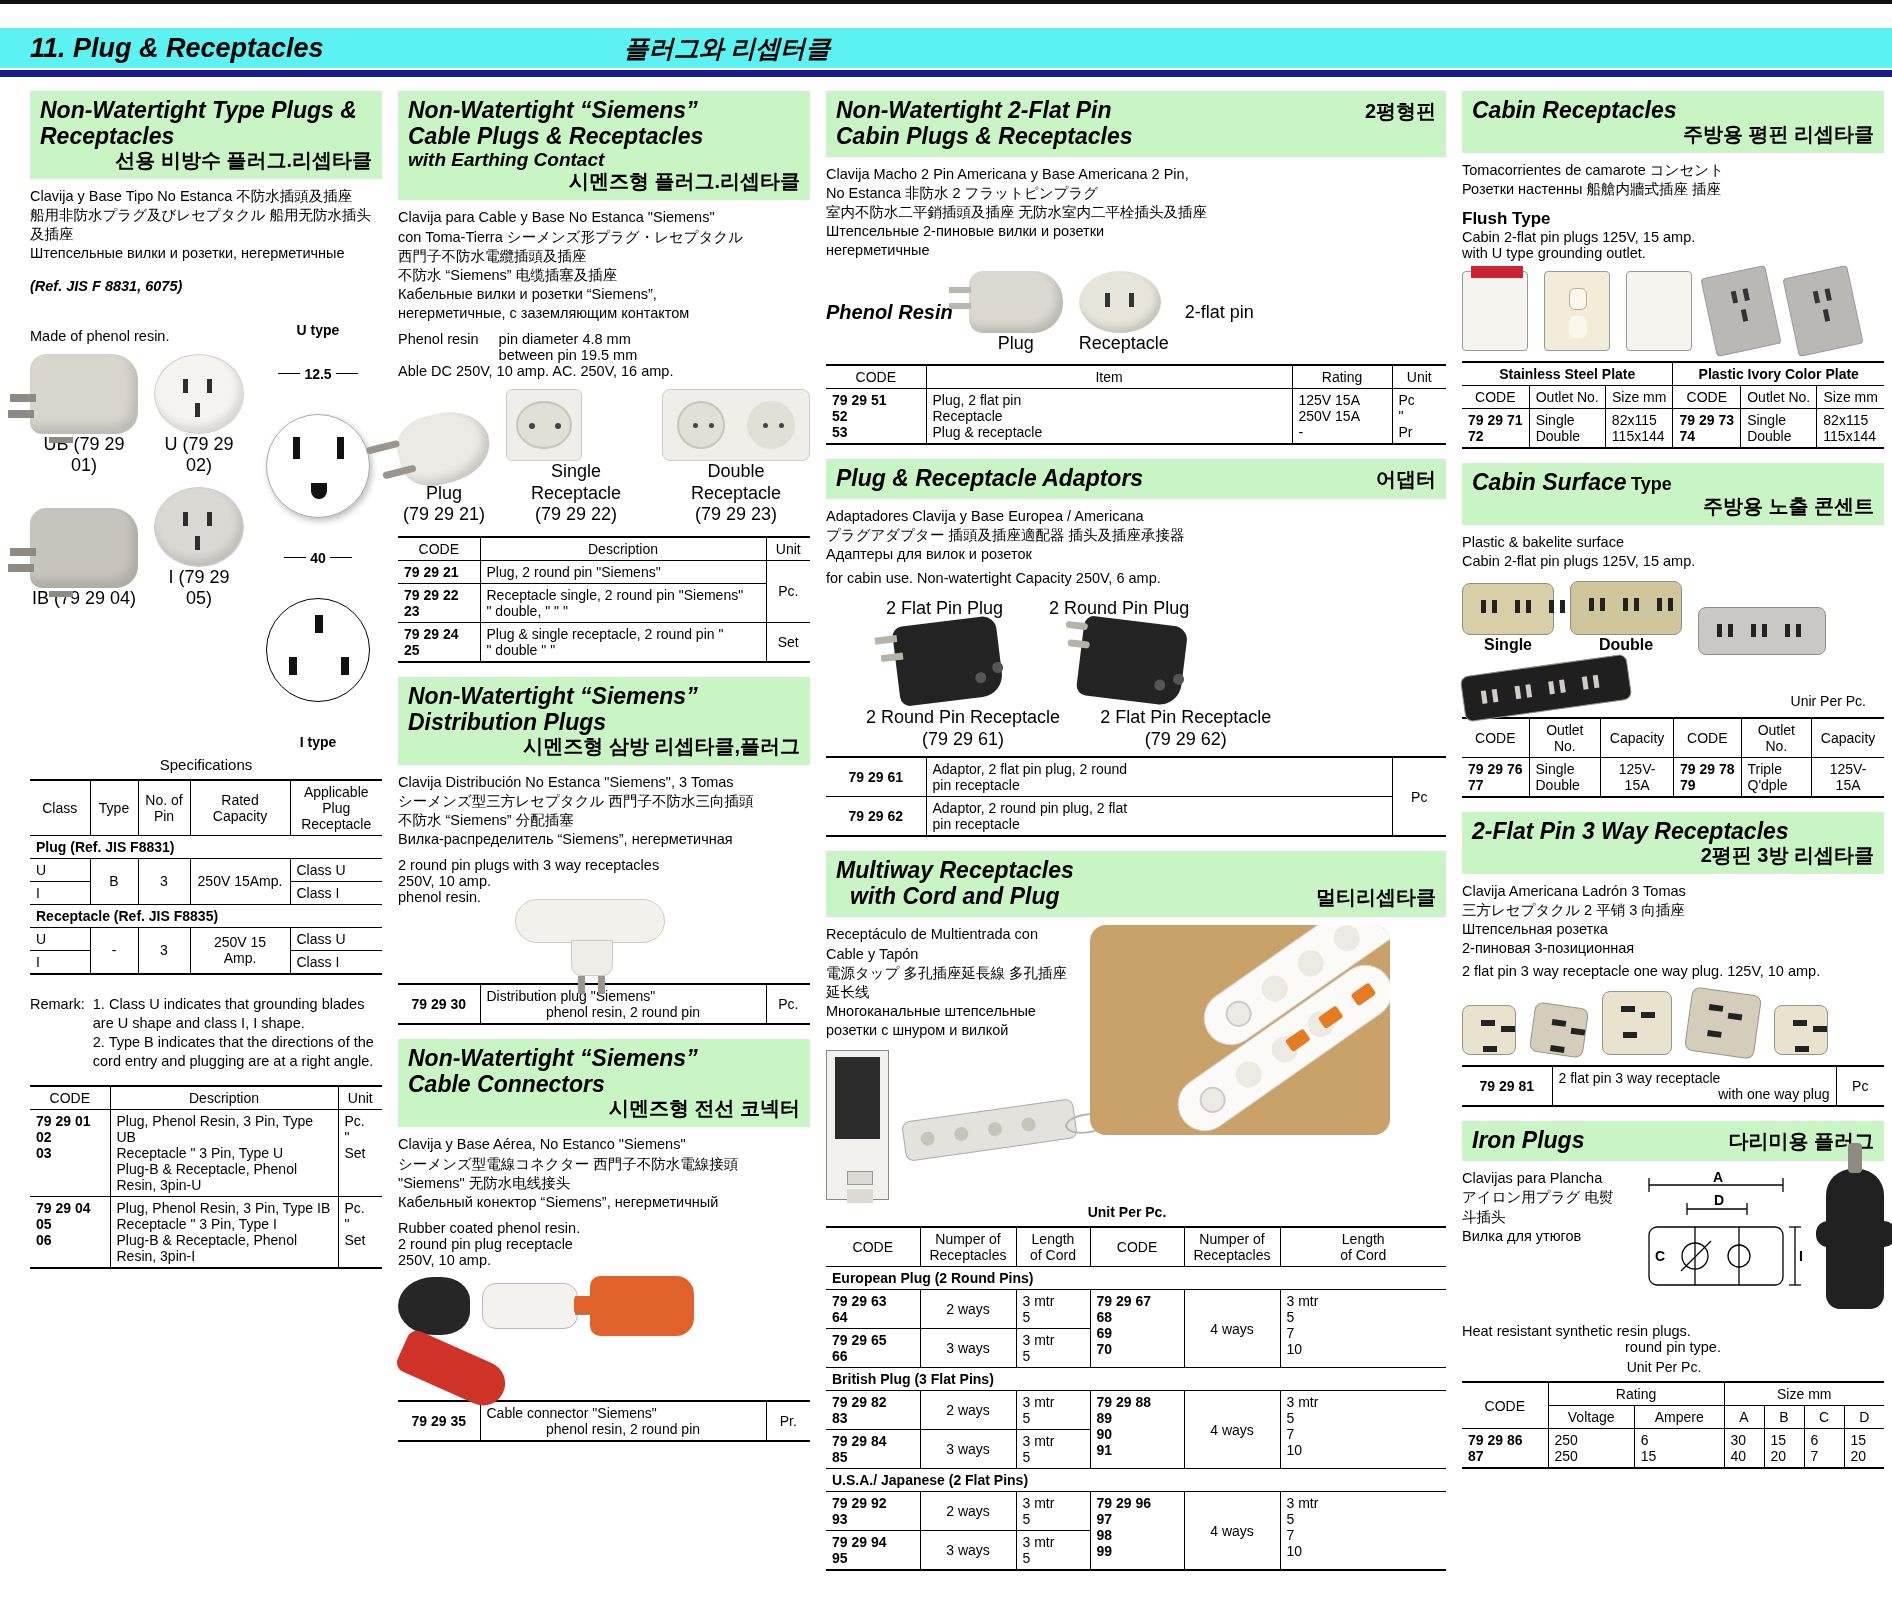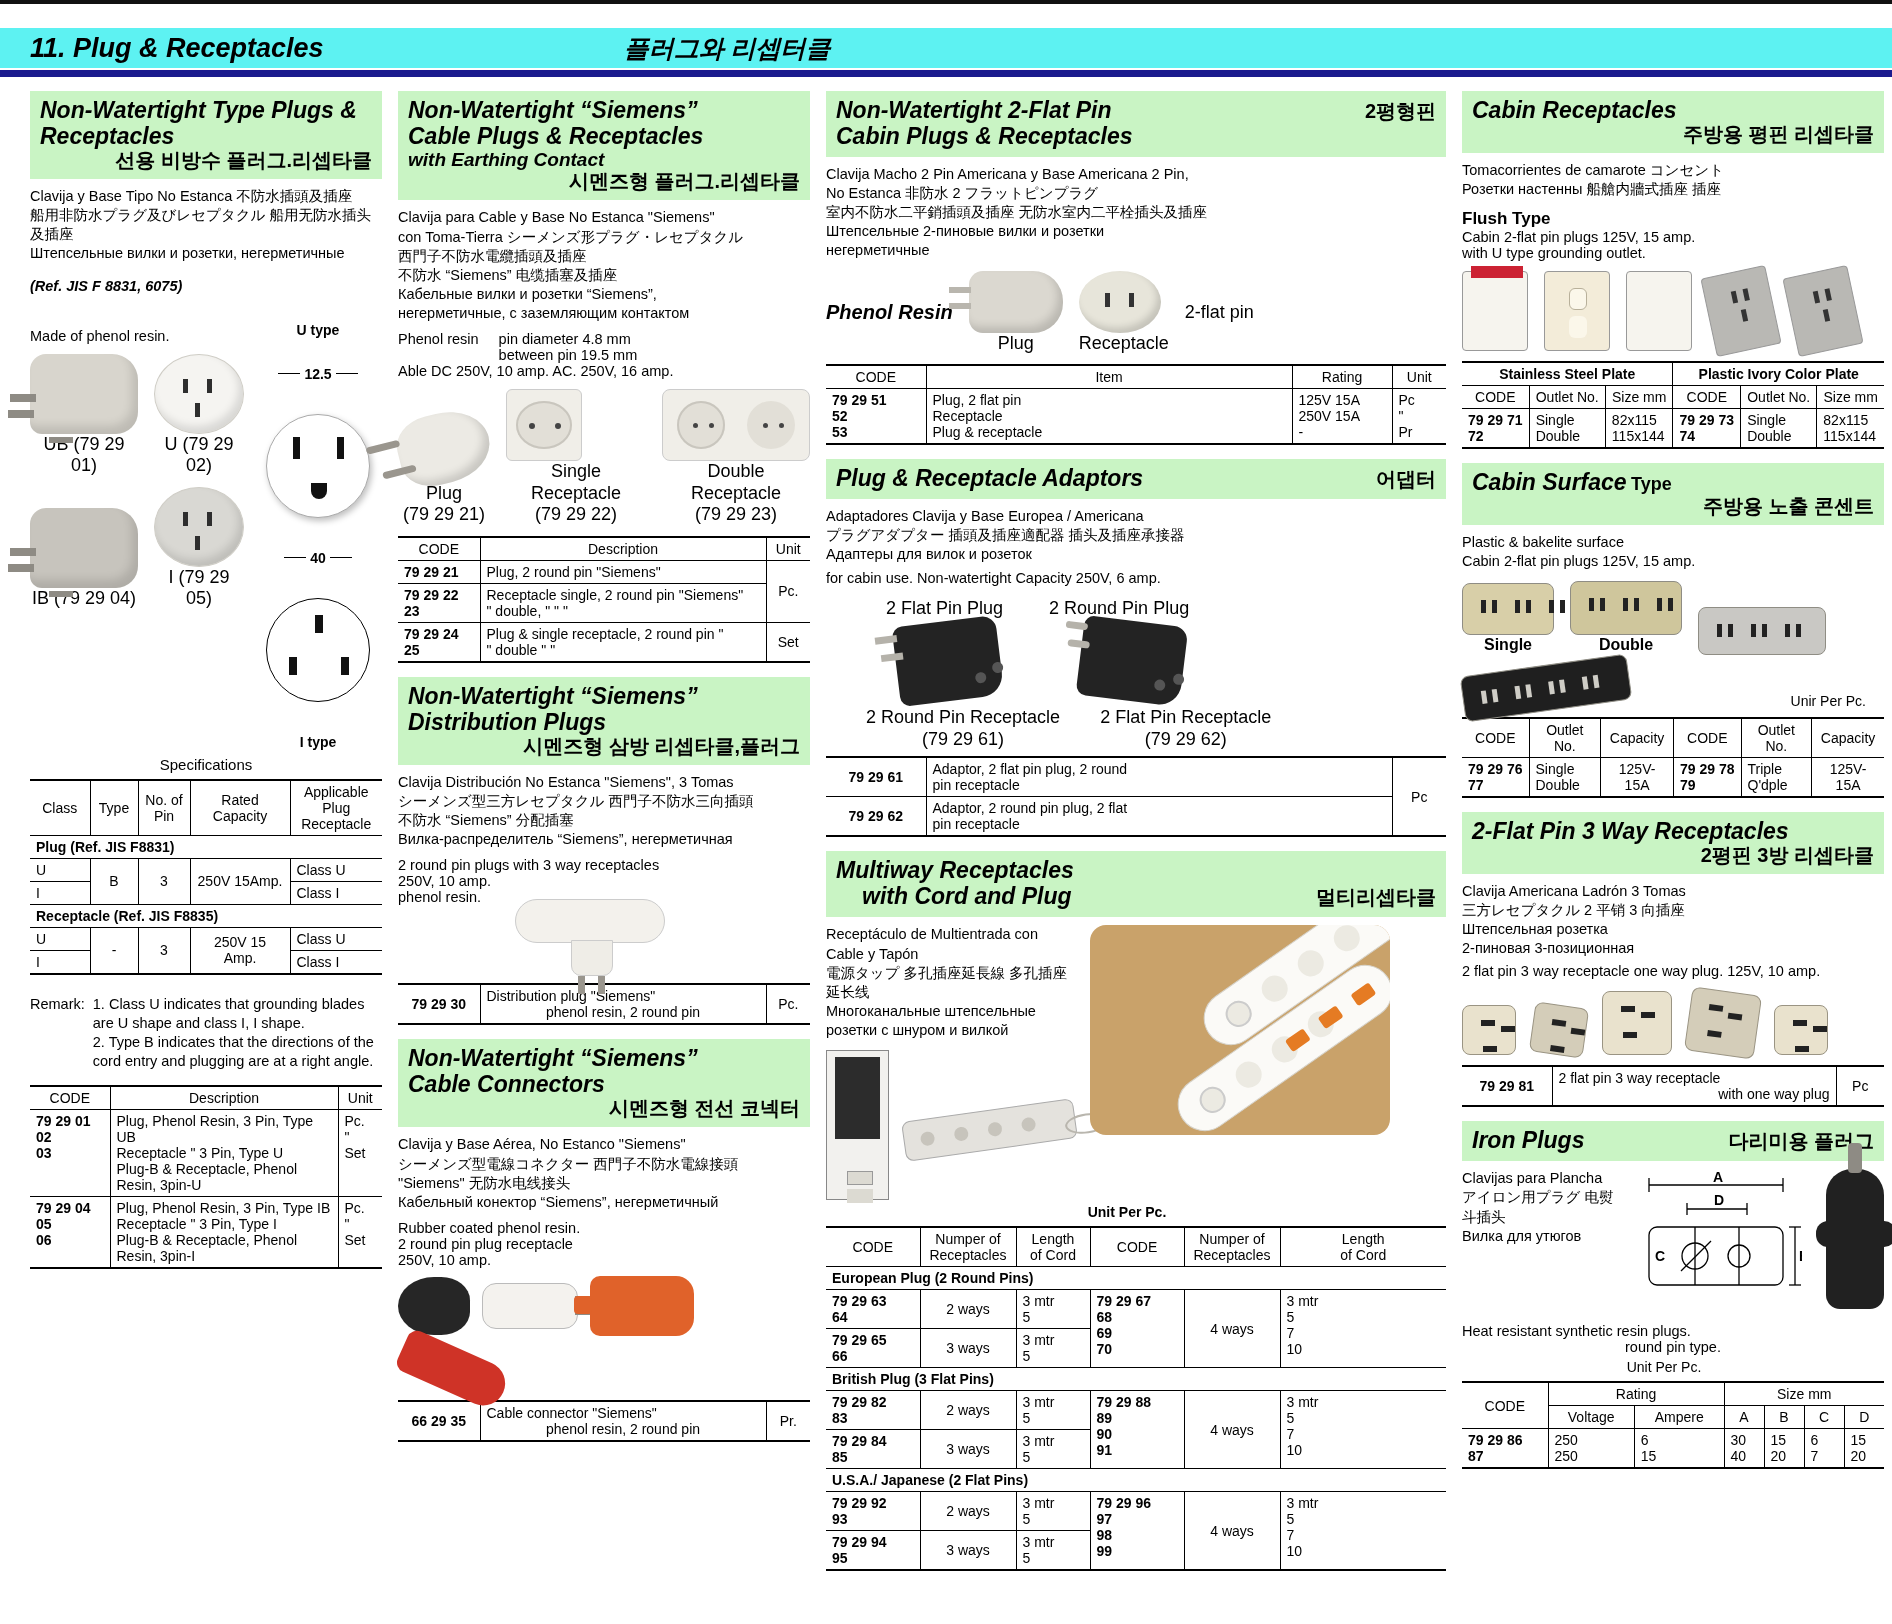--- a/index.html
+++ b/index.html
@@ -425,21 +425,21 @@
         <div class="note">250V, 10 amp.</div>
         <div class="ccrow">
           <div class="cc k"></div>
           <div class="cc w"></div>
           <div class="cc o"></div>
           <div class="cc r"></div>
         </div>
         <table class="t">
           <tbody>
             <tr>
-              <td class="cd vmid" style="width:82px">66 29 35</td>
+              <td class="cd vmid" style="width:82px">79 29 35</td>
               <td>
                 <div>Cable connector "Siemens"</div>
                 <div class="ctr">phenol resin, 2 round pin</div>
               </td>
               <td class="ctr vmid" style="width:44px">Pr.</td>
             </tr>
           </tbody>
         </table>
       </div>
     </div>
@@ -553,21 +553,21 @@
               </td>
             </tr>
           </tbody>
         </table>
       </div>
 
       <div class="sec">
         <div class="gt">
           <div class="en">Multiway Receptacles</div>
           <div class="row">
-            <span class="en" style="margin-left:26px">with Cord and Plug</span>
+            <span class="en" style="margin-left:14px">with Cord and Plug</span>
             <span class="ko">멀티리셉타클</span>
           </div>
         </div>
         <div style="display:flex; gap:14px">
           <div style="width:250px">
             <div class="d">Receptáculo de Multientrada con Cable y Tapón</div>
             <div class="d">電源タップ  多孔插座延長線 多孔插座延长线</div>
             <div class="d">Многоканальные штепсельные</div>
             <div class="d">розетки с шнуром и вилкой</div>
             <div style="display:flex; gap:14px; margin-top:10px">

